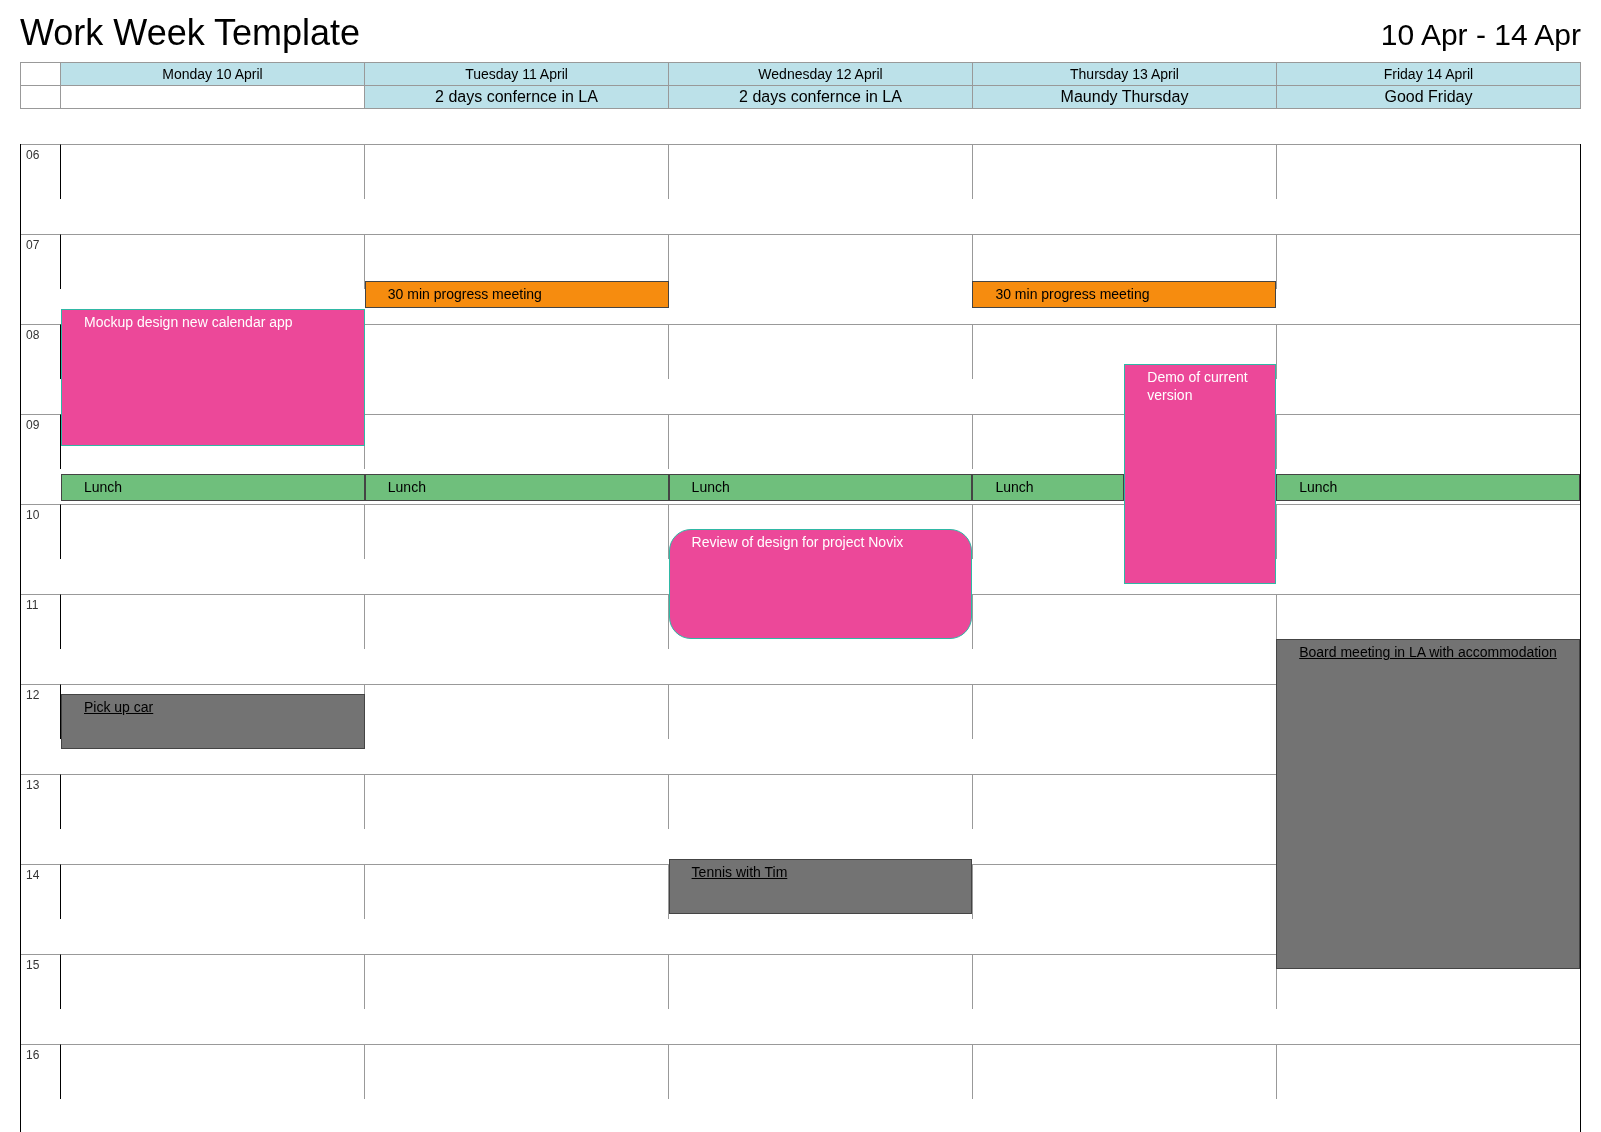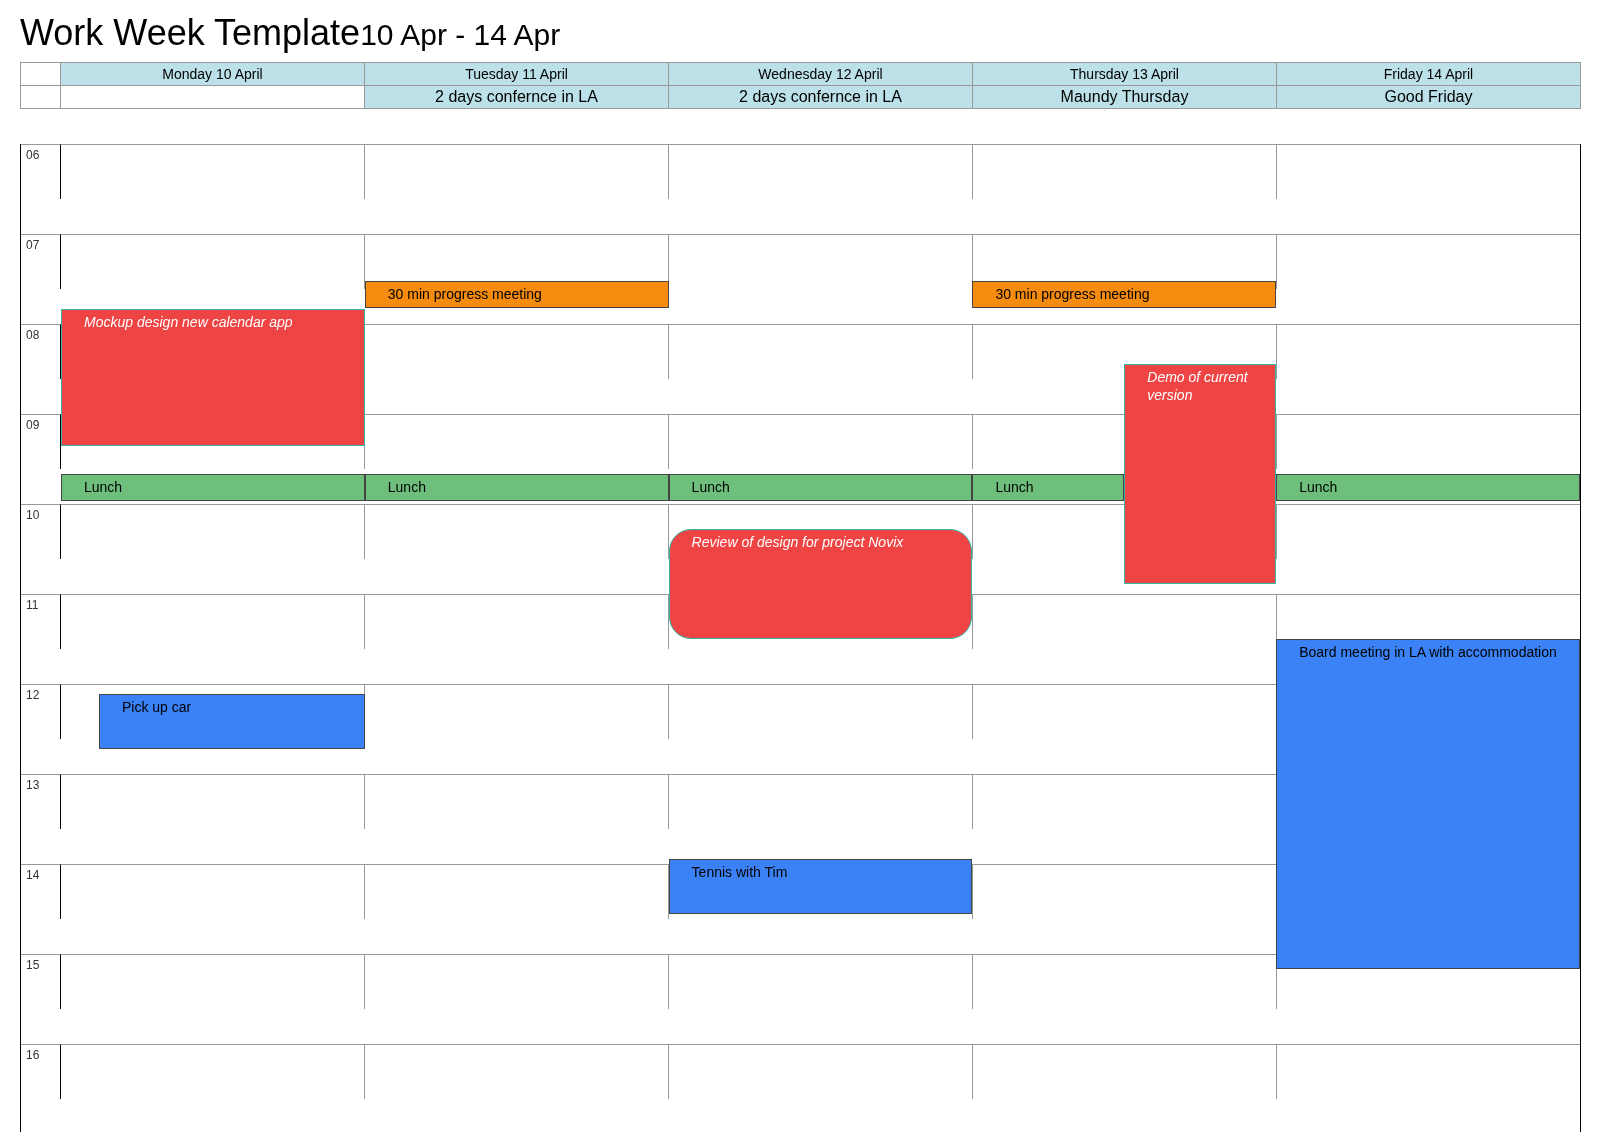--- a/index.html
+++ b/index.html
@@ -4,20 +4,21 @@
   <style>
     * { box-sizing: border-box; margin: 0; padding: 0; }
     body {
       font-family: Arial, Helvetica, sans-serif;
       background: #fff;
       padding: 12px 20px;
       width: 1601px;
     }
     .header {
       display: flex;
+      justify-content: space-between;
       align-items: baseline;
       margin-bottom: 8px;
     }
     .title {
       font-size: 36px;
       font-weight: 400;
       color: #000;
     }
     .date-range {
       font-size: 30px;
@@ -110,24 +111,24 @@
       position: absolute;
       left: 0; right: 0;
       font-size: 14px;
       color: #000;
       padding: 4px 22px;
       border: 1px solid #444;
       pointer-events: auto;
       overflow: hidden;
       line-height: 1.25;
     }
-    .c-teal   { background: #ef4444; color:#fff; border-color:#2fb8a5;font-style:italic; }
+    .c-teal   { background: #ec4899; color:#fff; border-color:#2fb8a5; }
     .c-green  { background: #6fbf7c; }
     .c-orange { background: #f68c0f; color:#000; }
-    .c-blue   { background: #3b82f6; }
+    .c-blue   { background: #737373; text-decoration: underline; }
   </style>
 </head>
 <body>
 
 <div class="header">
   <div class="title">Work Week Template</div>
   <div class="date-range">10 Apr - 14 Apr</div>
 </div>
 
 <table class="calendar">
@@ -280,21 +281,21 @@
         <div class="grid-cell"></div>
         <div class="grid-cell"></div>
         <div class="grid-cell"></div>
       </div>
     </div>
 
   <div class="events-layer">
     <div class="col-layer" data-col="0">
       <div class="event c-teal" style="top:165px;height:137px;"><span>Mockup design new calendar app</span></div>
       <div class="event c-green" style="top:330px;height:27px;"><span>Lunch</span></div>
-      <div class="event c-blue" style="top:550px;height:55px;margin-left:38px;"><span>Pick up car</span></div>
+      <div class="event c-blue" style="top:550px;height:55px;"><span>Pick up car</span></div>
     </div>
     <div class="col-layer" data-col="1">
       <div class="event c-orange" style="top:137px;height:27px;"><span>30 min progress meeting</span></div>
       <div class="event c-green" style="top:330px;height:27px;"><span>Lunch</span></div>
     </div>
     <div class="col-layer" data-col="2">
       <div class="event c-green" style="top:330px;height:27px;"><span>Lunch</span></div>
       <div class="event c-teal" style="top:385px;height:110px;border-radius:22px;"><span>Review of design for project Novix</span></div>
       <div class="event c-blue" style="top:715px;height:55px;"><span>Tennis with Tim</span></div>
     </div>

